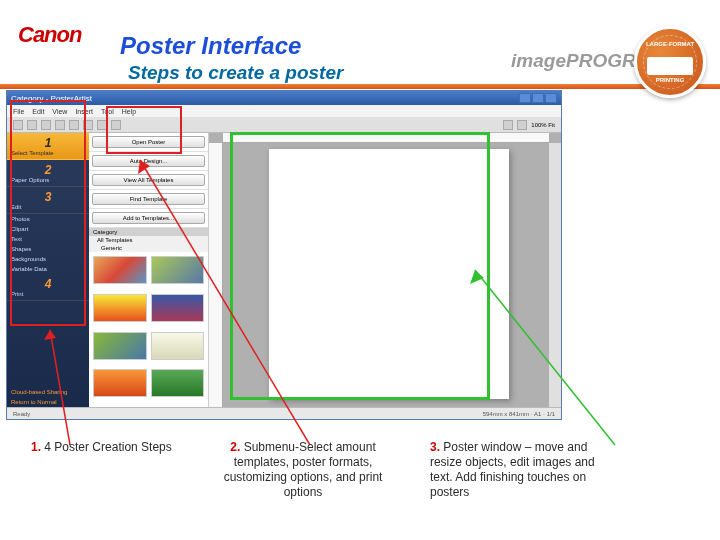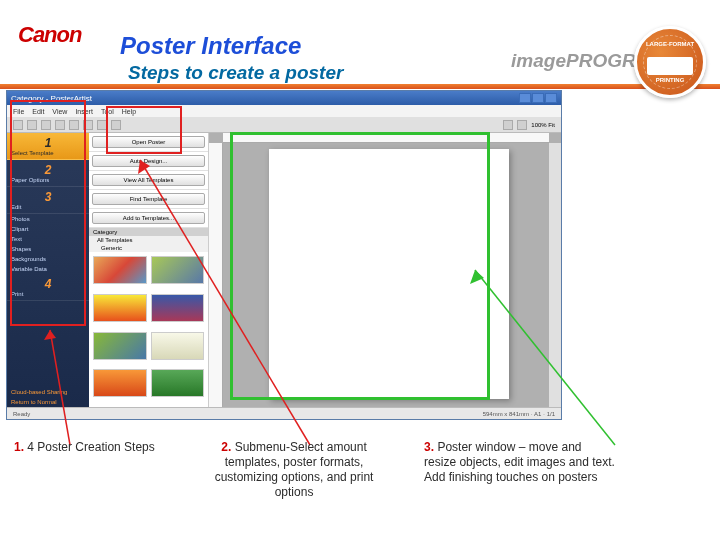--- a/index.html
+++ b/index.html
@@ -63,21 +63,21 @@
   .red1 { left: 10px; top: 100px; width: 76px; height: 226px; }
   .red2 { left: 106px; top: 106px; width: 76px; height: 48px; }
   .green1 { left: 230px; top: 132px; width: 260px; height: 268px; }
   
   
   .arrow { position: absolute; pointer-events: none; }
   .arrow-line { stroke-width: 1.5; fill: none; }
   .arrow-head { fill-opacity: 1; }
   
   
-  .callouts { position: absolute; left: 0; top: 440px; width: 635px; display: flex; }
+  .callouts { position: absolute; left: 0; top: 440px; width: 635px; display: flex; padding-left: 17px; }
   .callout { font-size: 12px; line-height: 1.25; color: #2c2c2c; }
   .callout .num { color: #cc0000; font-weight: bold; }
   .c1 { width: 210px; padding-left: 14px; padding-right: 20px; }
   .c2 { width: 250px; padding-right: 30px; text-align: center; }
   .c3 { width: 230px; padding-right: 20px; }
 </style>
 </head>
 <body>
 
 <div class="header">

